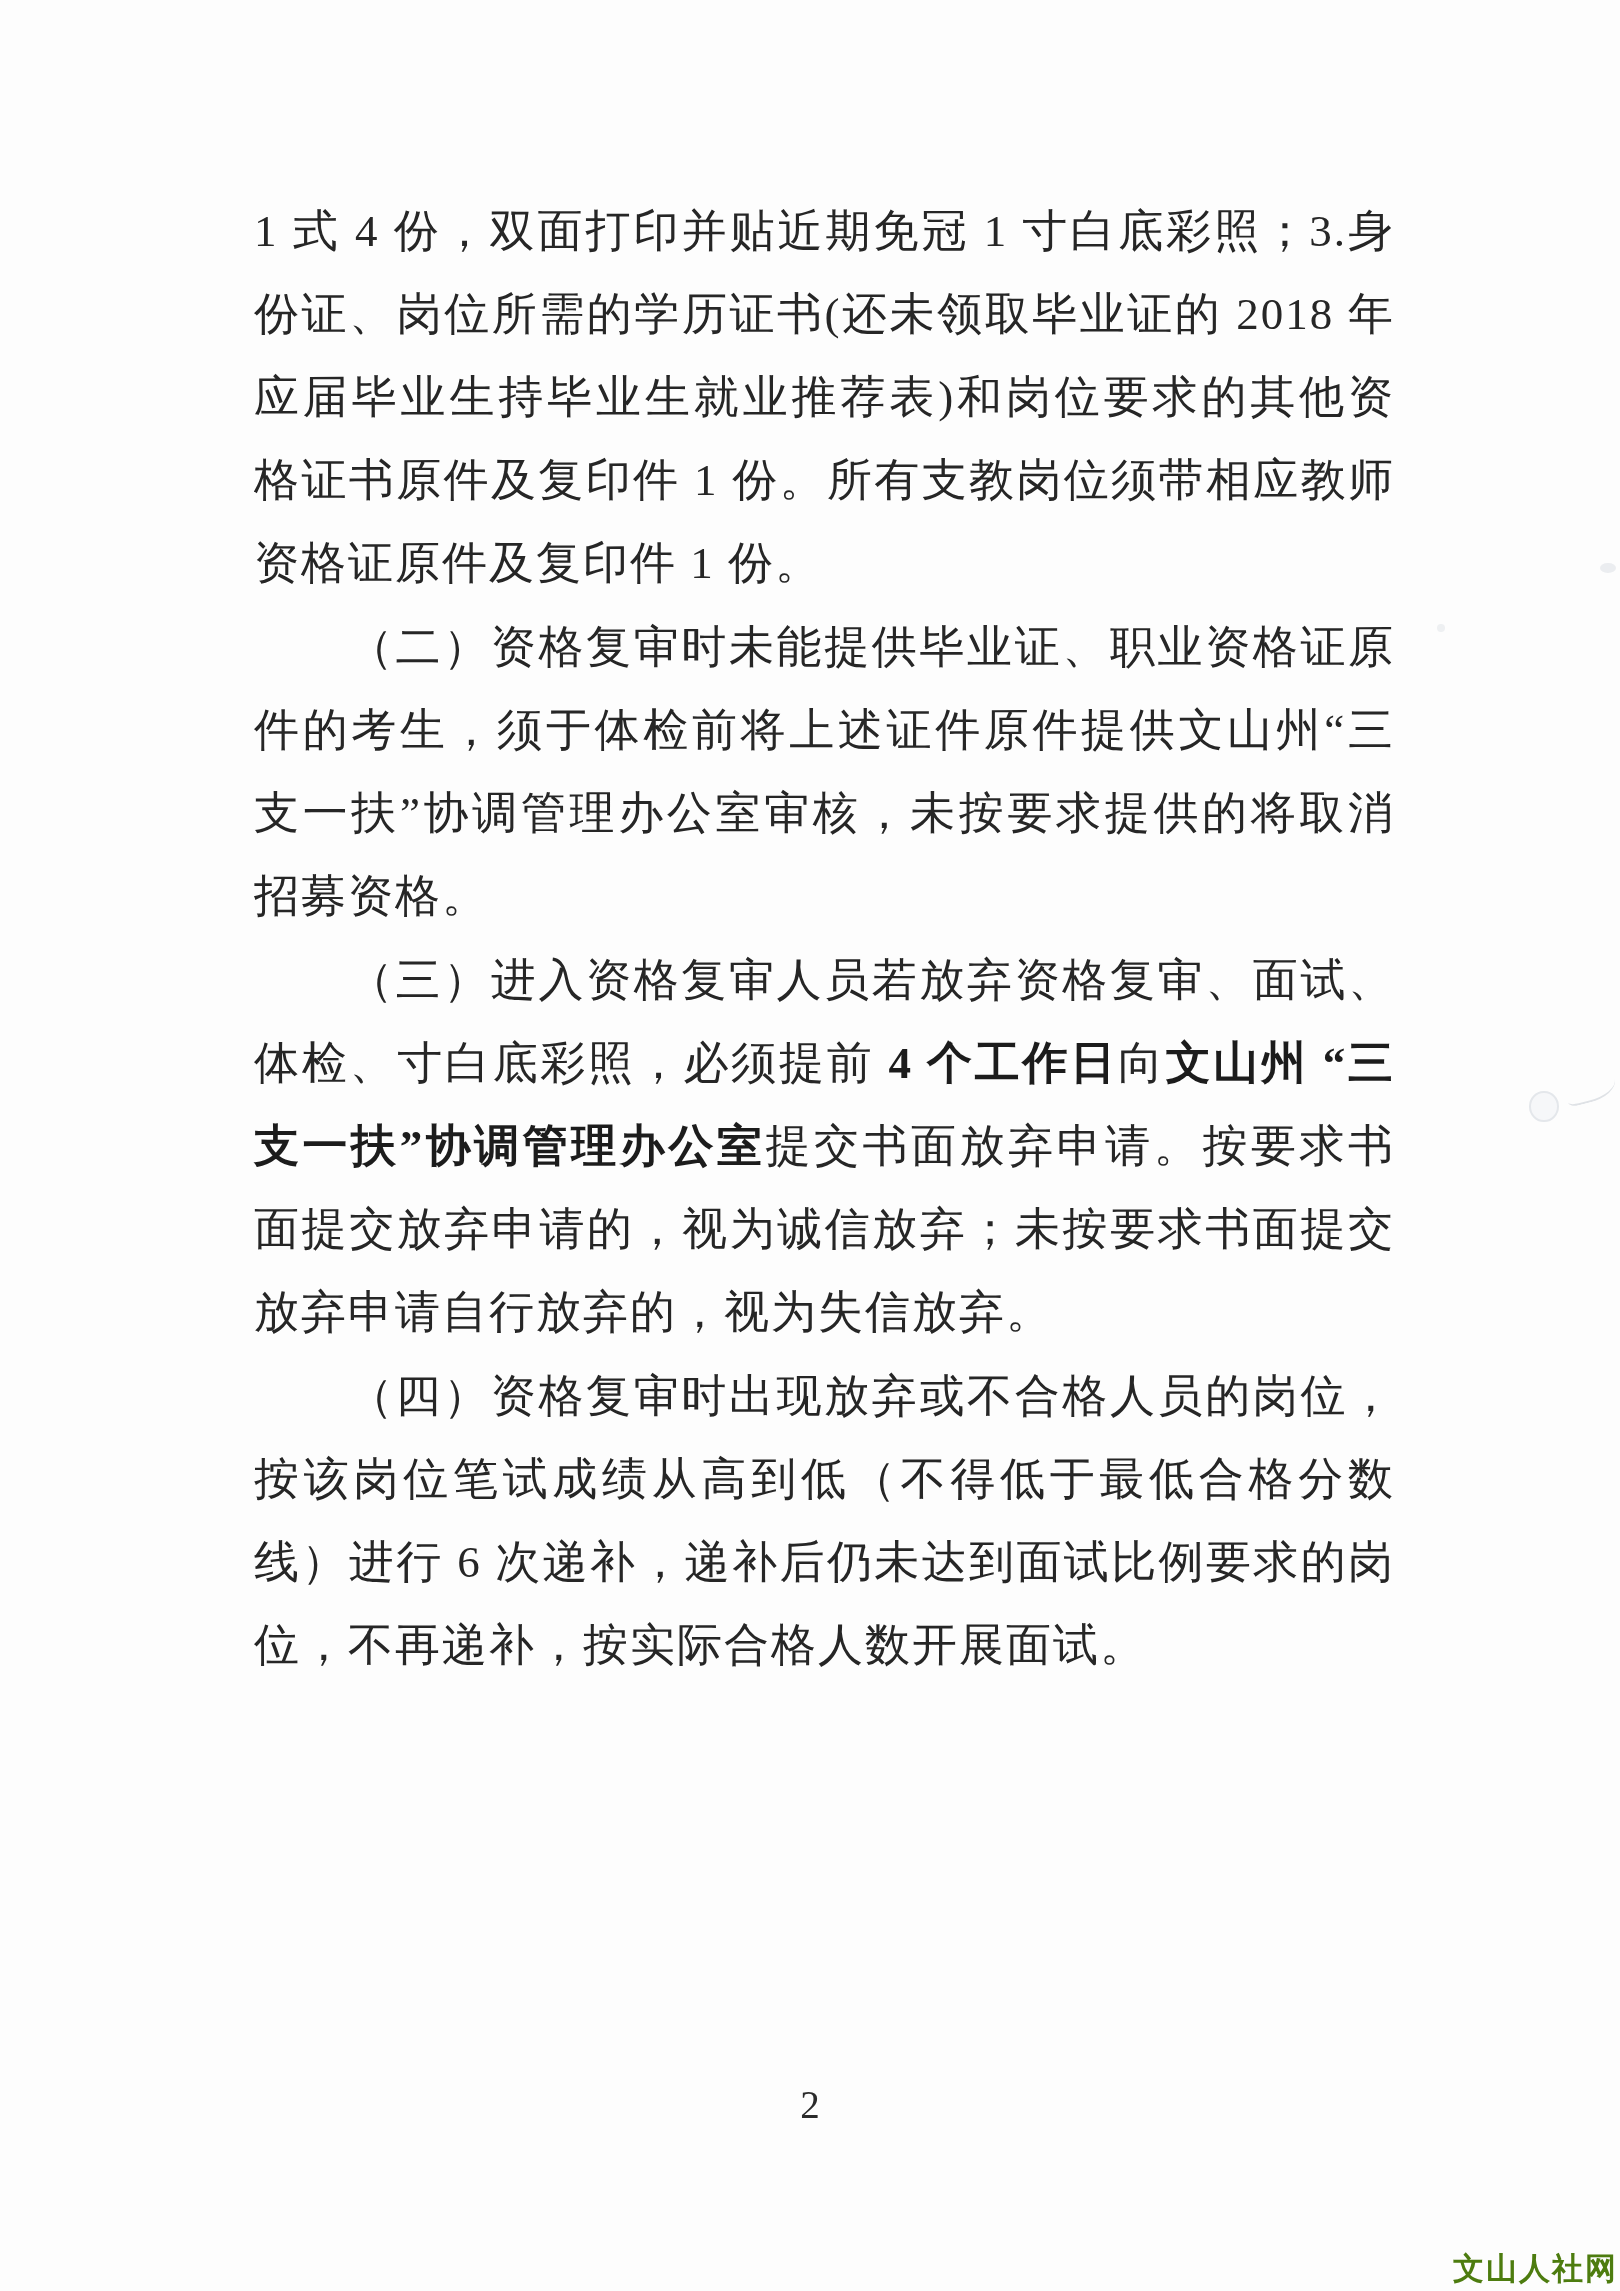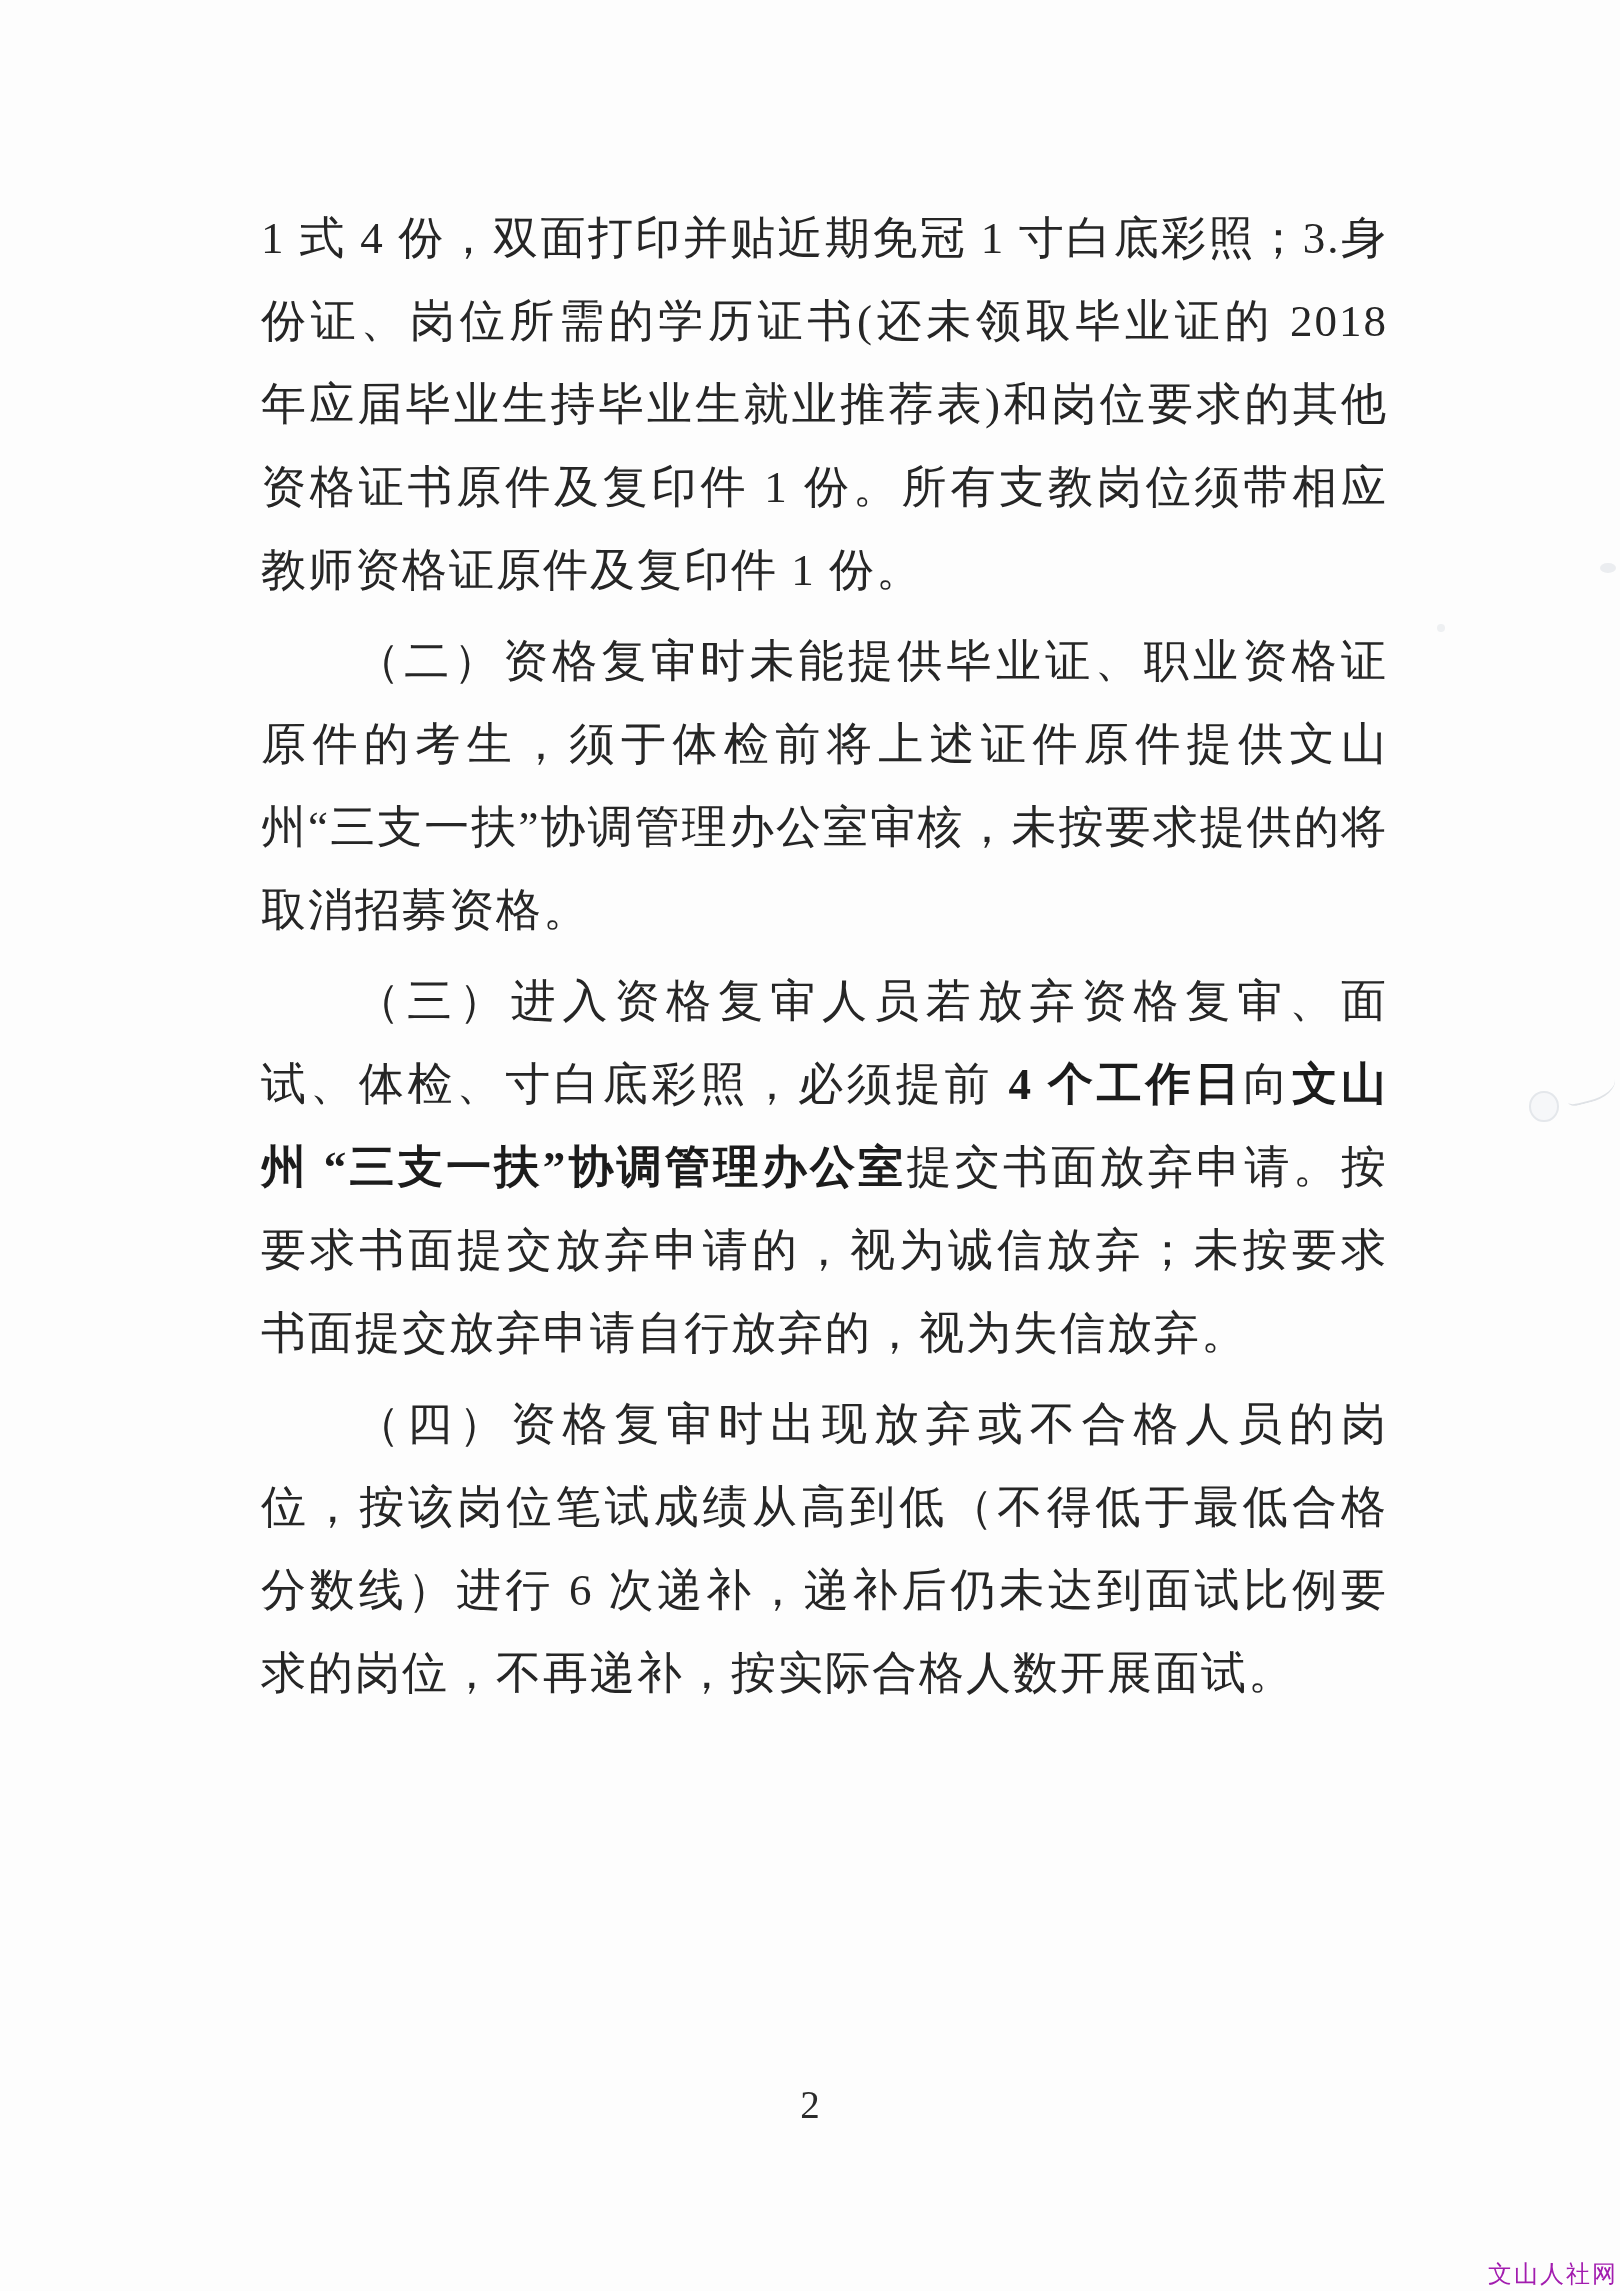--- a/index.html
+++ b/index.html
@@ -18,37 +18,38 @@
     position: absolute;
     left: 253px; top: 189px;
     width: 1143px;
     color: #262626;
     font-size: 45px;
     line-height: 83px;
     letter-spacing: 2px;
     text-align: justify;
     text-align-last: left;
   }
-  .para { margin: 8px; }
+  .para { margin: 1px; }
   .para.indent { text-indent: 94px; }
   .bold { font-weight: 700; color: #1c1c1c; }
   .page-number {
     position: absolute; left: 0; top: 2082px;
     width: 1620px;
     text-align: center;
     font-size: 39px;
     color: #2b2b2b;
     letter-spacing: 0;
   }
   .watermark {
     position: absolute; right: 2px; bottom: 2px;
-    font-size: 24px;
-    color: #a21caf;
+    font-size: 31px;
+    color: #4d7c0f;
     letter-spacing: 2px;
     font-family: "Liberation Sans", "DejaVu Sans", sans-serif;
+    font-weight: bold;
   }
   
   .artifact { position: absolute; pointer-events: none; }
   .smudge-ring {
     left: 1529px; top: 1091px; width: 25.5px; height: 27.4px;
     border: 2.9px solid #e4e7eb; border-radius: 50%;
     background: #f6f7f9;
   }
   .smudge-curve {
     left: 1565px; top: 1074px; width: 51px; height: 25.5px;

